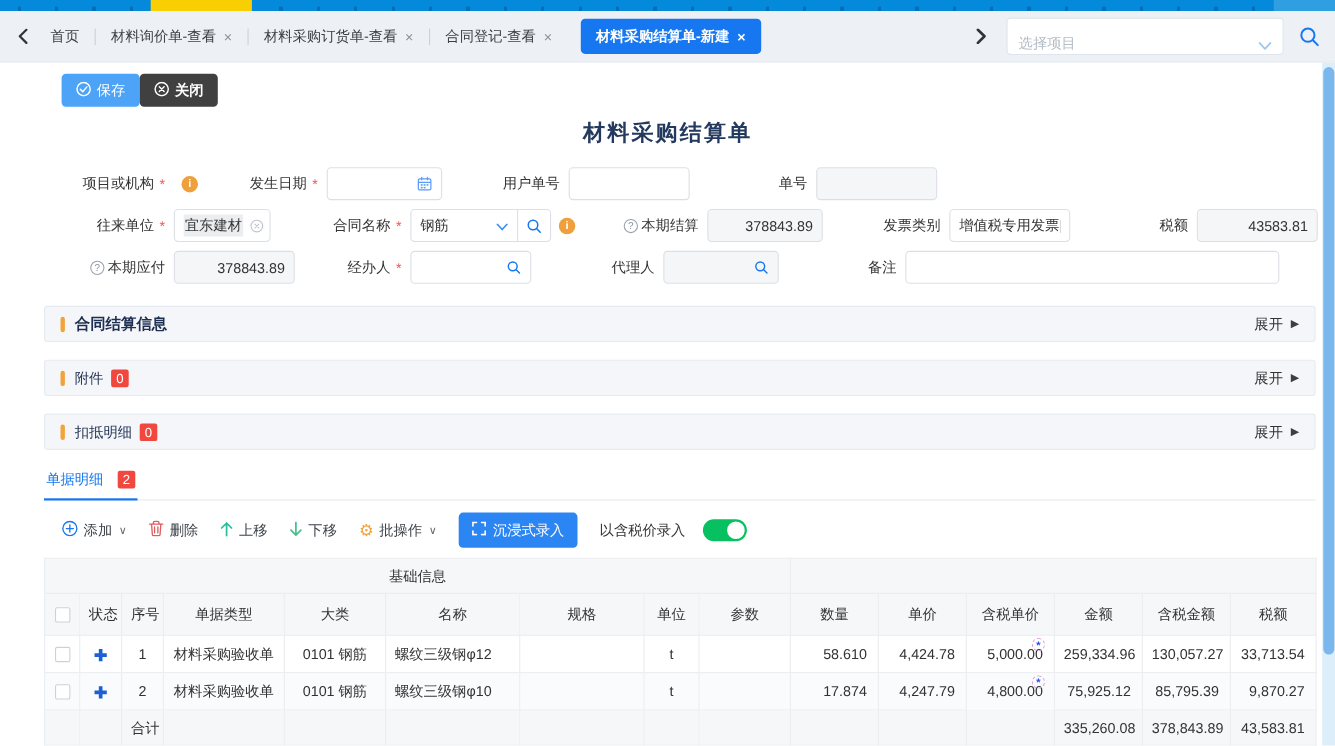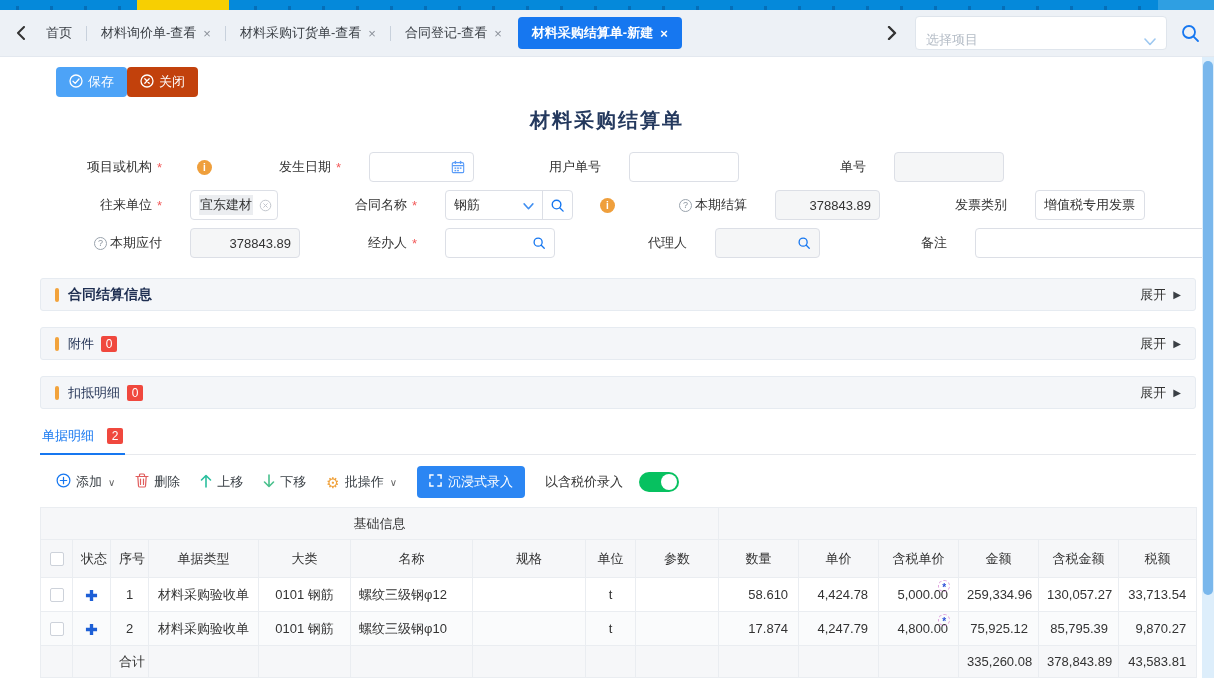--- a/index.html
+++ b/index.html
@@ -13,41 +13,41 @@
     background:repeating-linear-gradient(90deg, transparent 0 16px, rgba(6,60,120,.35) 16px 19px, transparent 19px 34px); }
   .topstrip .active-seg { position:absolute; left:137px; top:0; width:92px; height:10px; background:#f7cf02; }
   .topstrip .right-seg { position:absolute; left:1158px; right:0; top:0; height:10px; background:#2f9fe2; }
 
   
   .tabbar { height:47px; background:#edf1f6; display:flex; align-items:center; padding:0 14px 0 10px; border-bottom:1px solid #e3e8ef; }
   .navchev { display:flex; align-items:center; justify-content:center; width:22px; height:22px; color:#333; cursor:pointer; flex:0 0 auto; }
   .tab { display:flex; align-items:center; gap:7px; padding:0 14px; height:47px; color:#3a3f45; cursor:pointer; white-space:nowrap; }
   .tabdiv { width:1px; height:15px; background:#c8d1dc; flex:0 0 auto; }
   .tab .x { color:#8a9099; font-size:13px; line-height:1; }
-  .tab.active { background:#1677f0; color:#fff; height:32px; border-radius:4px; margin:0 2px; font-weight:bold; }
+  .tab.active { background:#1677f0; color:#fff; height:32px; border-radius:4px; margin:0 12px; font-weight:bold; }
   .tab.active .x { color:#fff; }
   .spacer { flex:1; }
   .proj-select { display:flex; align-items:flex-end; width:252px; height:34px; background:#fff; border:1px solid #dfe5ec; border-radius:4px; padding:0 10px; margin:0 14px 0 12px; cursor:pointer; }
   .proj-select .ph { color:#b4bcc6; flex:1; }
   .proj-select .dn { color:#9ec8f0; }
   .search-big { color:#1677f0; display:flex; cursor:pointer; }
 
   
   .content { position:relative; height:621px; background:#fff; }
 
   .btnrow { display:flex; padding:10px 0 0 56px; }
   .btn { display:flex; align-items:center; gap:5px; height:30px; padding:0 13px; border-radius:4px; color:#fff; cursor:pointer; font-size:13px; }
   .btn.save { background:#4da3f7; }
-  .btn.close { background:#c2410c; }
+  .btn.close { background:#404040;font-weight:bold; }
 
   .pagetitle { text-align:center; margin-top:10px; font-size:20px; font-weight:bold; color:#24395e; letter-spacing:2px; }
 
   
   .form { margin:14px 0 0 0; }
-  .frow { display:flex; align-items:center; height:38px; padding-left:60px;gap:20px; }
+  .frow { display:flex; align-items:center; height:38px; padding-left:48px; }
   .lbl { text-align:right; padding-right:8px; color:#333; white-space:nowrap; display:flex; justify-content:flex-end; align-items:center; gap:3px; }
   .w110 { width:110px; flex:0 0 110px; }
   .w127 { width:127px; flex:0 0 127px; }
   .w98  { width:98px;  flex:0 0 98px;text-align:right; }
   .w115 { width:115px; flex:0 0 115px;text-align:right; }
   .req::after { content:'*'; color:#f25a5a; margin-left:2px; }
   .ctl { position:relative; display:flex; align-items:center; height:30px; border:1px solid #dcdfe6; border-radius:4px; background:#fff; padding:0 8px; color:#333; white-space:nowrap; overflow:hidden; }
   .ctl.gray { background:#f5f6f7; }
   .ctl.num { justify-content:flex-end; }
   .ctl .val { flex:1; overflow:hidden; }

